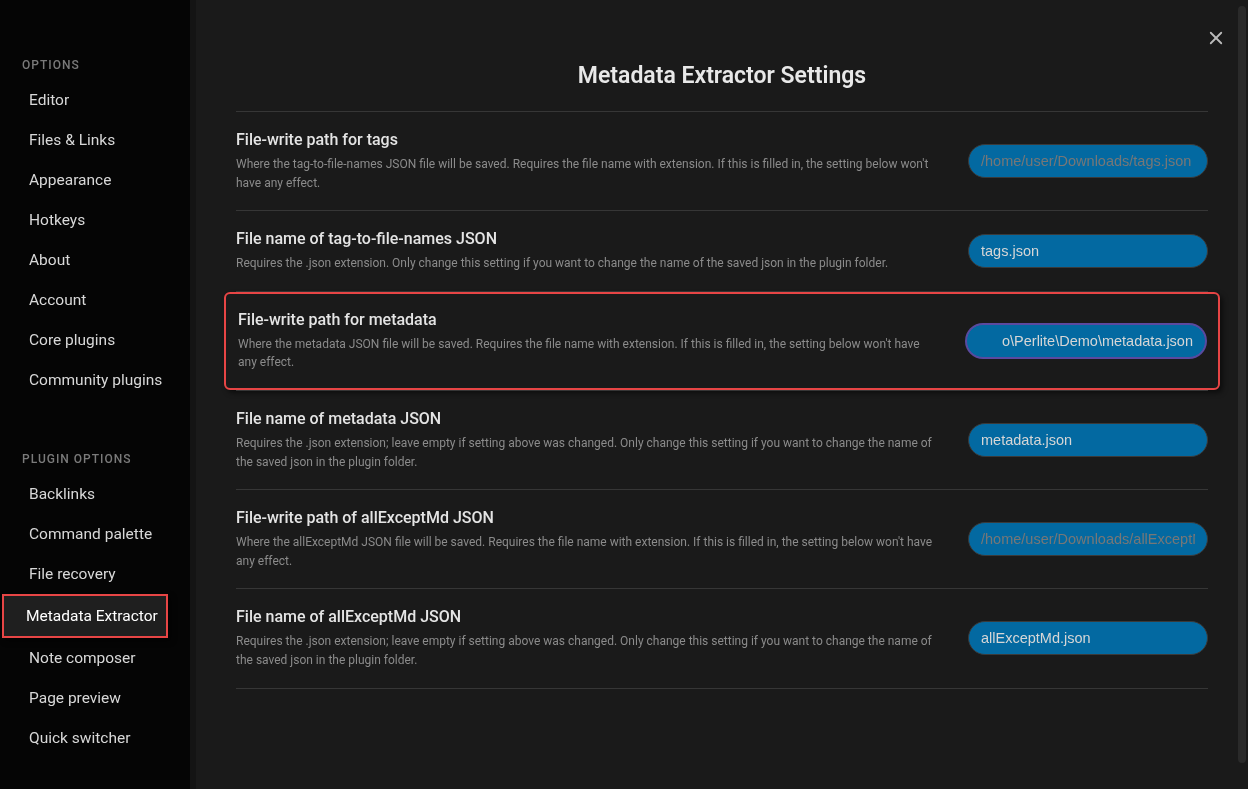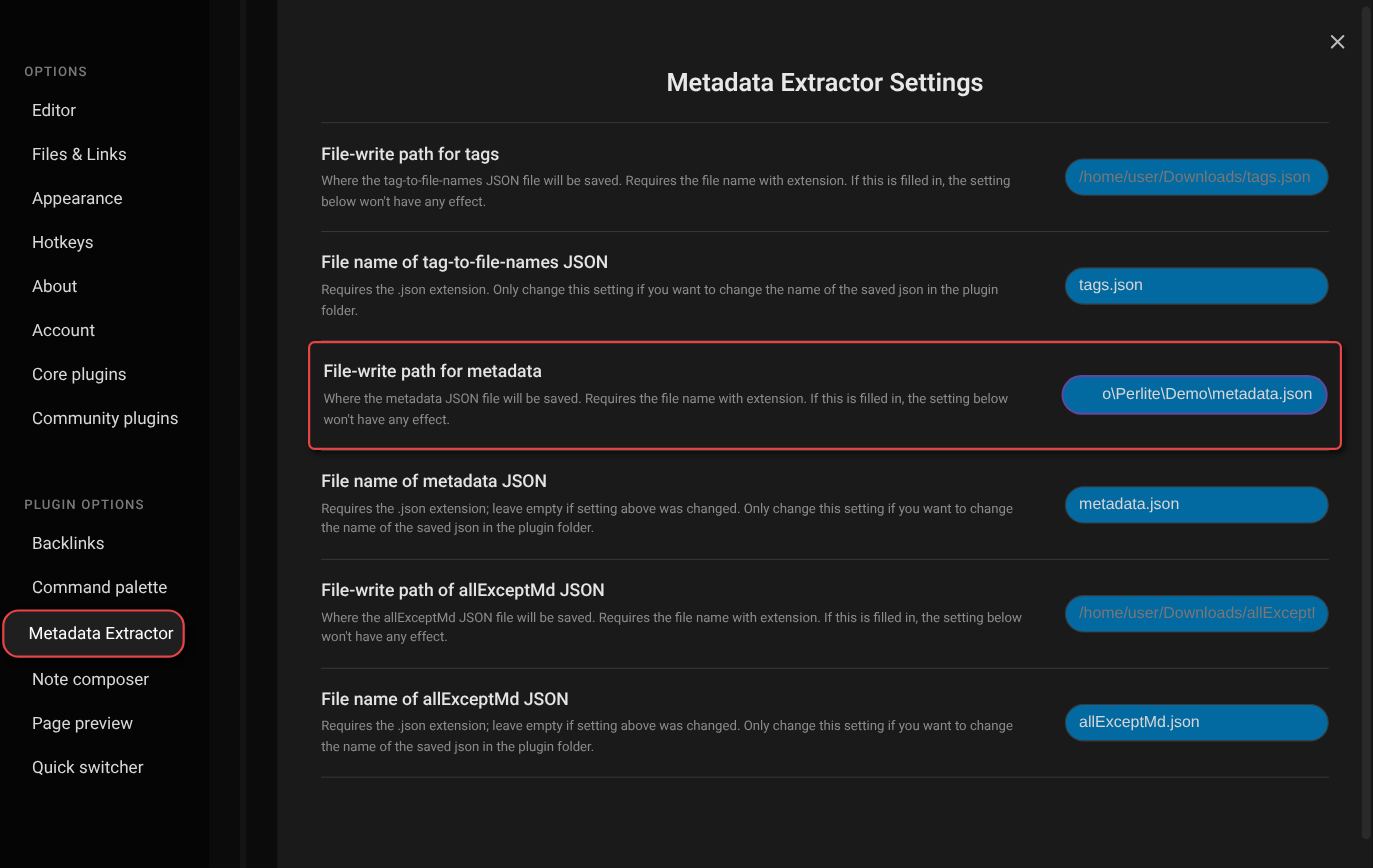--- a/index.html
+++ b/index.html
@@ -5,21 +5,21 @@
   * { box-sizing: border-box; margin: 0; padding: 0; }
   html, body {
     width: 1248px; height: 789px; overflow: hidden;
     background: #0b0b0b;
     font-family: -apple-system, BlinkMacSystemFont, "Segoe UI", Roboto, "Helvetica Neue", Arial, sans-serif;
     color: #dadada;
     font-size: 15px;
   }
   .app {
     display: flex;
-    width: 100%; height: 100%; gap: 28px;
+    width: 100%; height: 100%;
   }
   
   .sidebar {
     width: 190px;
     background: #050505;
     padding: 50px 0 0 0;
     flex-shrink: 0;
     overflow-y: auto;
   }
   .sidebar-inner{
@@ -132,21 +132,21 @@
     border-radius: 6px;
     box-shadow: 3px 3px 5px rgba(0,0,0,.5);
   }
   .red-box.row {
     margin: 0 -12px;
     padding: 12px 12px;
   }
   .red-box.row .setting-row{ border-bottom:none; padding:4px 0; }
   .nav-item.red-outline {
     border: 2px solid #e74545;
-    border-radius: 15px;
+    border-radius: 0;
     margin: 0 22px 0 2px;
     padding-left:22px;
     box-shadow: 3px 3px 5px rgba(0,0,0,.5);
   }
   .nav-item.red-outline.active{ border-left:2px solid #e74545; background:#1f1f1f;}
   .nav-item.active.red-outline::before{
     content:"";
     position:absolute;
   }
 
@@ -176,20 +176,21 @@
     <div class="nav-item"><span>Appearance</span></div>
     <div class="nav-item"><span>Hotkeys</span></div>
     <div class="nav-item"><span>About</span></div>
     <div class="nav-item"><span>Account</span></div>
     <div class="nav-item"><span>Core plugins</span></div>
     <div class="nav-item"><span>Community plugins</span></div>
 
     <div class="section-heading plugin">PLUGIN OPTIONS</div>
     <div class="nav-item"><span>Backlinks</span></div>
     <div class="nav-item"><span>Command palette</span></div>
+    <div class="nav-item"><span>File recovery</span></div>
     <div class="nav-item active red-outline"><span>Metadata Extractor</span></div>
     <div class="nav-item"><span>Note composer</span></div>
     <div class="nav-item"><span>Page preview</span></div>
     <div class="nav-item"><span>Quick switcher</span></div>
     </div>
   </nav>
 
   <div class="gutter"></div>
 
   <main class="main">

